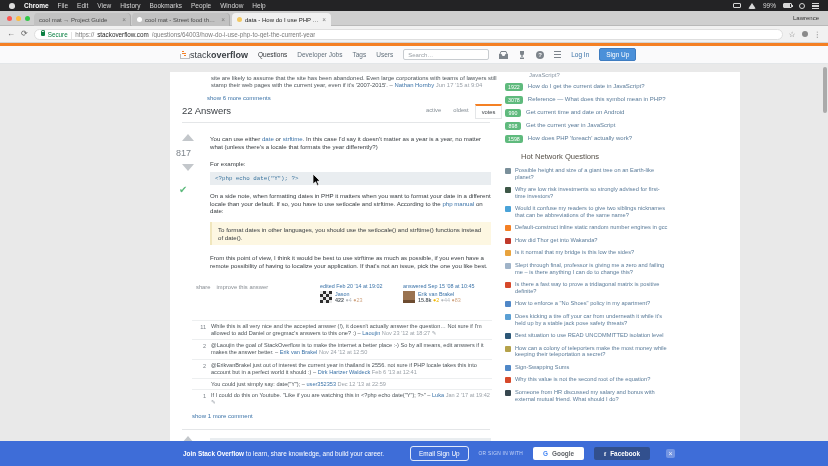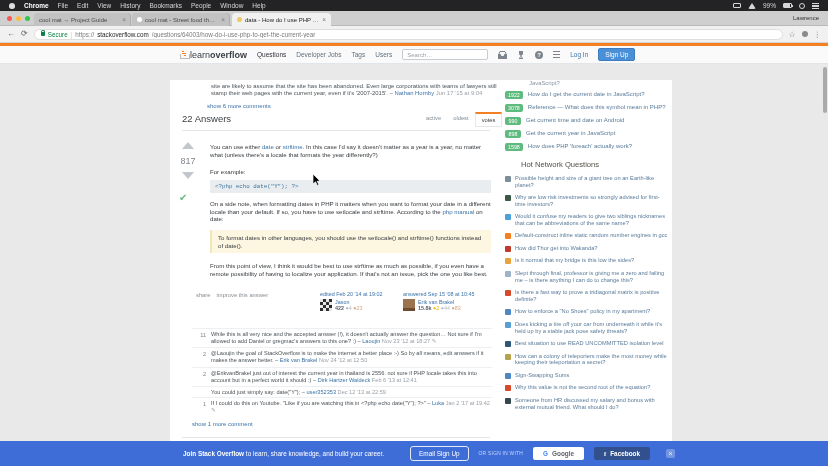--- a/index.html
+++ b/index.html
@@ -65,37 +65,37 @@
   .so-search { width:86px; height:11px; border:1px solid #c8ccd0; border-radius:2px; font-size:6px; padding:0 4px;
                color:#333; background:#fff; font-family:"Liberation Sans",sans-serif; }
   .so-search::placeholder { color:#9aa0a6; }
   .hic { color:#7d848b; display:flex; align-items:center; }
   .ico-help { width:8px; height:8px; border-radius:50%; background:#7d848b; color:#fafafb; font-size:6px; font-weight:bold; display:flex; align-items:center; justify-content:center; }
   .ico-grid { width:7px; height:7px; background:repeating-linear-gradient(#7d848b 0 1.5px, transparent 1.5px 3px); }
   .login { font-size:6.5px; color:#3b73a8; }
   .signup { font-size:6.5px; color:#fff; background:#4a90d9; border:1px solid #3e7cc0; border-radius:2px; padding:2px 6px; }
 
   
-  .container { position:absolute; left:170px; top:80px; width:502px; height:377px; background:#fff; }
+  .container { position:absolute; left:170px; top:72px; width:570px; height:377px; background:#fff; }
 
   .q-tail { position:absolute; left:41px; top:3px; width:292px; font-size:5.9px; color:#4b5257; line-height:1.2; }
   .link { color:#3b73a8; }
   .meta { color:#9aa1a8; }
   .show-more { position:absolute; left:37px; top:23px; font-size:6px; color:#3b73a8; }
 
   .ans-title { position:absolute; left:12px; top:33px; font-size:9.5px; color:#3c4146; }
   .sort-tabs { position:absolute; left:250px; top:32px; display:flex; align-items:stretch; font-size:5.8px; color:#848d95; }
   .sort-tab { padding:3px 6px; }
   .sort-tab.sel { border:1px solid #e4e6e8; border-top:2px solid #f48024; background:#fff; color:#3c4146; }
   .ans-hr { position:absolute; left:12px; top:50px; width:308px; height:1px; background:#e4e6e8; }
 
   .vote-up, .vote-dn { position:absolute; width:0; height:0; border-left:6px solid transparent; border-right:6px solid transparent; }
   .vote-up { border-bottom:7px solid #c3c7cb; }
   .vote-dn { border-top:7px solid #c3c7cb; }
-  .vote-num { position:absolute; font-size:9px; color:#7e858c; width:24px; text-align:center; }
+  .vote-num { position:absolute; font-size:9px; color:#7e858c; width:24px; text-align:left; }
   .acc-check { position:absolute; color:#5eba7d; font-size:10px; }
 
   .abody { font-size:6.1px; color:#363b3f; line-height:1.25; position:absolute; left:40px; width:281px; }
   .codeblock { position:absolute; left:40px; width:281px; background:#e9edf0; color:#39739d;
                font-family:"Liberation Mono","DejaVu Sans Mono",monospace; font-size:5.8px; padding:3px 5px; }
   .bquote { position:absolute; left:40px; width:281px; background:#fdf7e2; border-left:2px solid #f0e6bd;
             font-size:6.1px; color:#363b3f; line-height:1.25; padding:4px 6px; }
   .share-row { position:absolute; left:26px; top:212px; font-size:5.8px; color:#878d93; display:flex; gap:6px; }
   .sig { position:absolute; font-size:5.4px; color:#9aa1a8; width:80px; }
   .sig .act { color:#3b73a8; display:block; margin-bottom:2px; }
@@ -206,21 +206,21 @@
     <span class="bar-ico">☆</span>
     <span class="ico-person"></span>
     <span class="bar-ico">⋮</span>
   </div>
 
   <div class="so-orange"></div>
   <div class="so-header">
     <div class="soh-in">
       <span class="so-logo">
         <span class="logo-glyph"></span>
-        <span><span>learn</span><b>overflow</b></span>
+        <span><span>stack</span><b>overflow</b></span>
       </span>
       <span class="so-nav cur">Questions</span>
       <span class="so-nav">Developer Jobs</span>
       <span class="so-nav">Tags</span>
       <span class="so-nav">Users</span>
       <input class="so-search" placeholder="Search…" style="">
       <span class="hic">
         <svg width="9" height="8" viewBox="0 0 9 8">
             <path fill="#7d848b" d="M0 3h2.5l1 2h2l1-2H9v5H0z"></path>
             <path fill="none" stroke="#7d848b" d="M1 3l1-2.5h5L8 3"></path>

